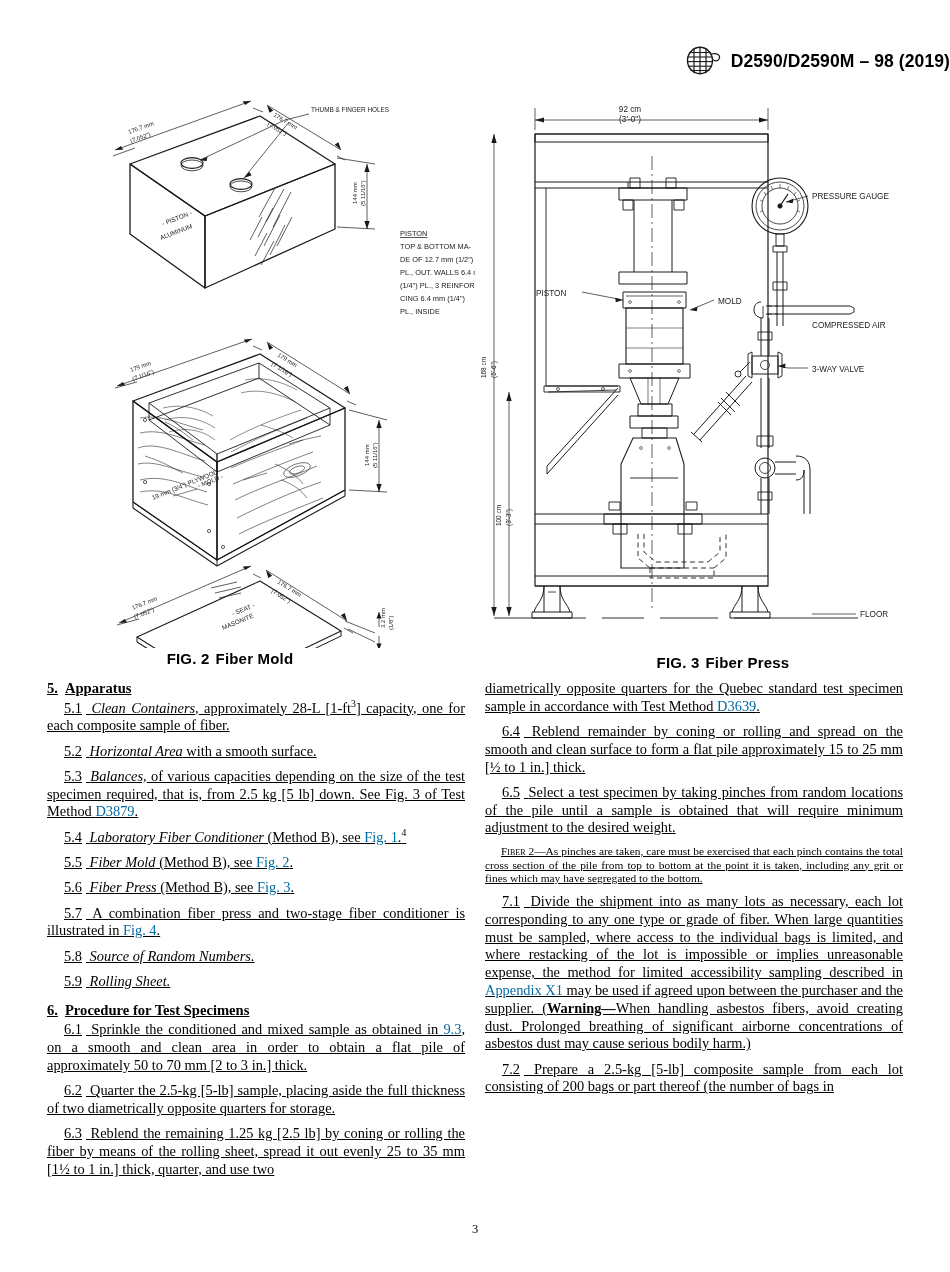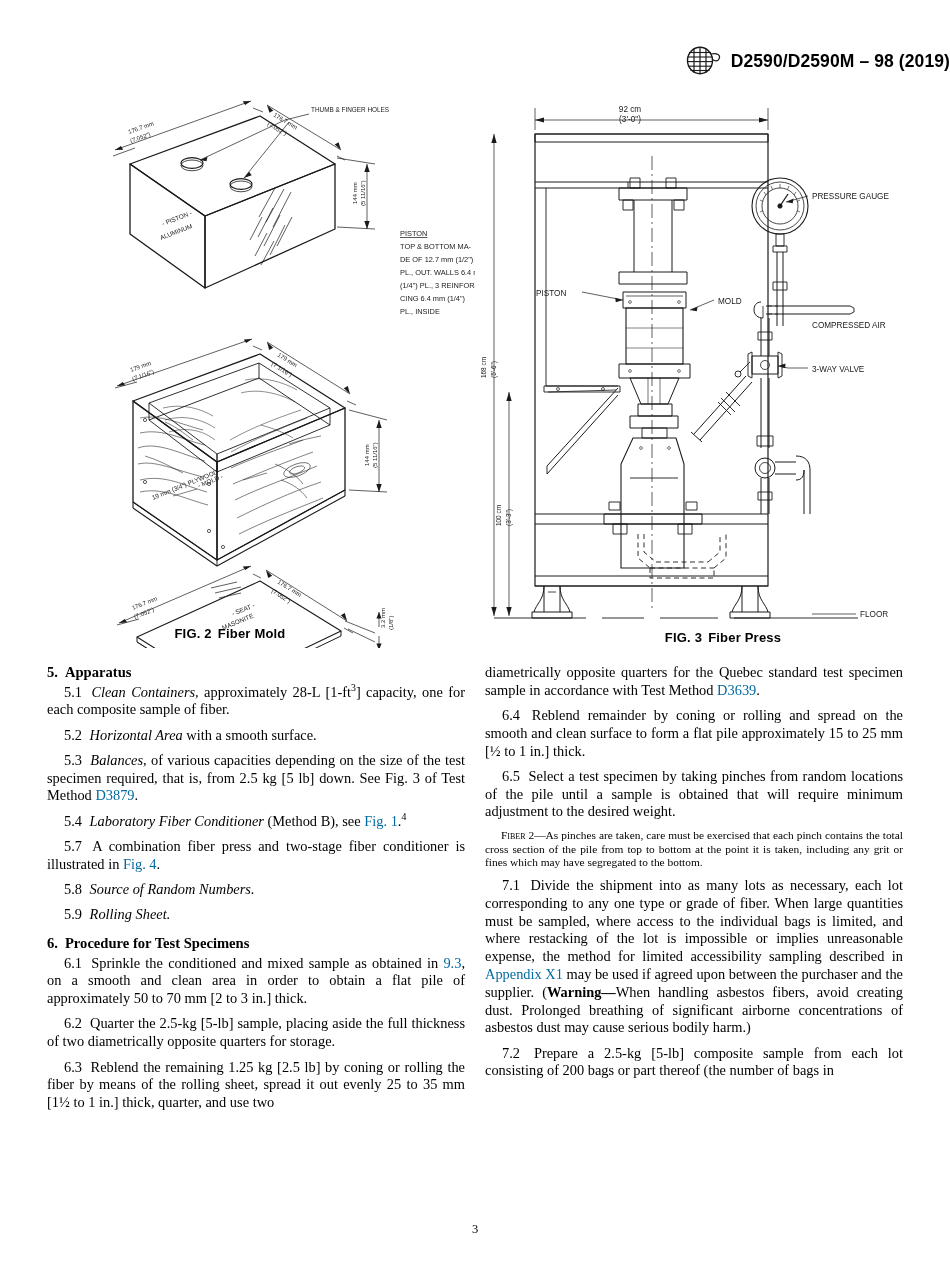--- a/index.html
+++ b/index.html
@@ -61,42 +61,44 @@
     top: 8px;
     width: 460px;
     height: 560px;
   }
   .fig-caption {
     position: absolute;
     width: 100%;
     text-align: center;
     font-family: "Liberation Sans", sans-serif;
     font-weight: bold;
-    font-size: 13px;
+    font-size: 15px;
     letter-spacing: 0.2px;
+    margin-top: 24px;
   }
   .fig-caption .capnum { margin-right: 6px; }
   .fig2-cap { top: 538px; left: -30px; }
   .fig3-cap { top: 534px; left: 15px; }
 
   
   .columns {
     position: absolute;
     top: 664px;
     left: 0;
     width: 950px;
     height: 545px;
   }
   .col {
     position: absolute;
-    top: 0;
+    top: 16px;
     width: 418px;
     font-size: 14.4px;
     line-height: 1.235;
     text-align: justify;
+    text-decoration: underline;
   }
   .col-left { left: 47px; }
   .col-right { left: 485px; }
 
   h2.sect {
     font-size: 14.6px;
     font-weight: bold;
     margin: 11px 0 2px 0;
     line-height: 1.2;
     text-align: left;
@@ -611,20 +613,22 @@
 
   <div class="col col-left">
     <h2 class="sect first">
       <span class="secnum">5.</span><span>Apparatus</span>
     </h2>
     <div>
         <p class="para"><span class="pnum">5.1</span> <span class="it">Clean Containers,</span><span> approximately 28-L [1-ft</span><sup>3</sup><span>] capacity, one for each composite sample of fiber.</span></p>
         <p class="para"><span class="pnum">5.2</span> <span class="it">Horizontal Area</span><span> with a smooth surface.</span></p>
         <p class="para"><span class="pnum">5.3</span> <span class="it">Balances,</span><span> of various capacities depending on the size of the test specimen required, that is, from 2.5 kg [5 lb] down. See Fig. 3 of Test Method </span><span class="ref">D3879</span><span>.</span></p>
         <p class="para"><span class="pnum">5.4</span> <span class="it">Laboratory Fiber Conditioner</span><span> (Method B), see </span><span class="ref">Fig. 1</span><span>.</span><sup>4</sup></p>
+        <p class="para"><span class="pnum">5.5</span> <span class="it">Fiber Mold</span><span> (Method B), see </span><span class="ref">Fig. 2</span><span>.</span></p>
+        <p class="para"><span class="pnum">5.6</span> <span class="it">Fiber Press</span><span> (Method B), see </span><span class="ref">Fig. 3</span><span>.</span></p>
         <p class="para"><span class="pnum">5.7</span> <span>A combination fiber press and two-stage fiber conditioner is illustrated in </span><span class="ref">Fig. 4</span><span>.</span></p>
         <p class="para"><span class="pnum">5.8</span> <span class="it">Source of Random Numbers.</span></p>
         <p class="para"><span class="pnum">5.9</span> <span class="it">Rolling Sheet.</span></p>
       </div>
 
     <h2 class="sect">
       <span class="secnum">6.</span><span>Procedure for Test Specimens</span>
     </h2>
     <div>
         <p class="para"><span class="pnum">6.1</span> <span>Sprinkle the conditioned and mixed sample as obtained in </span><span class="ref">9.3</span><span>, on a smooth and clean area in order to obtain a flat pile of approximately 50 to 70 mm [2 to 3 in.] thick.</span></p>

